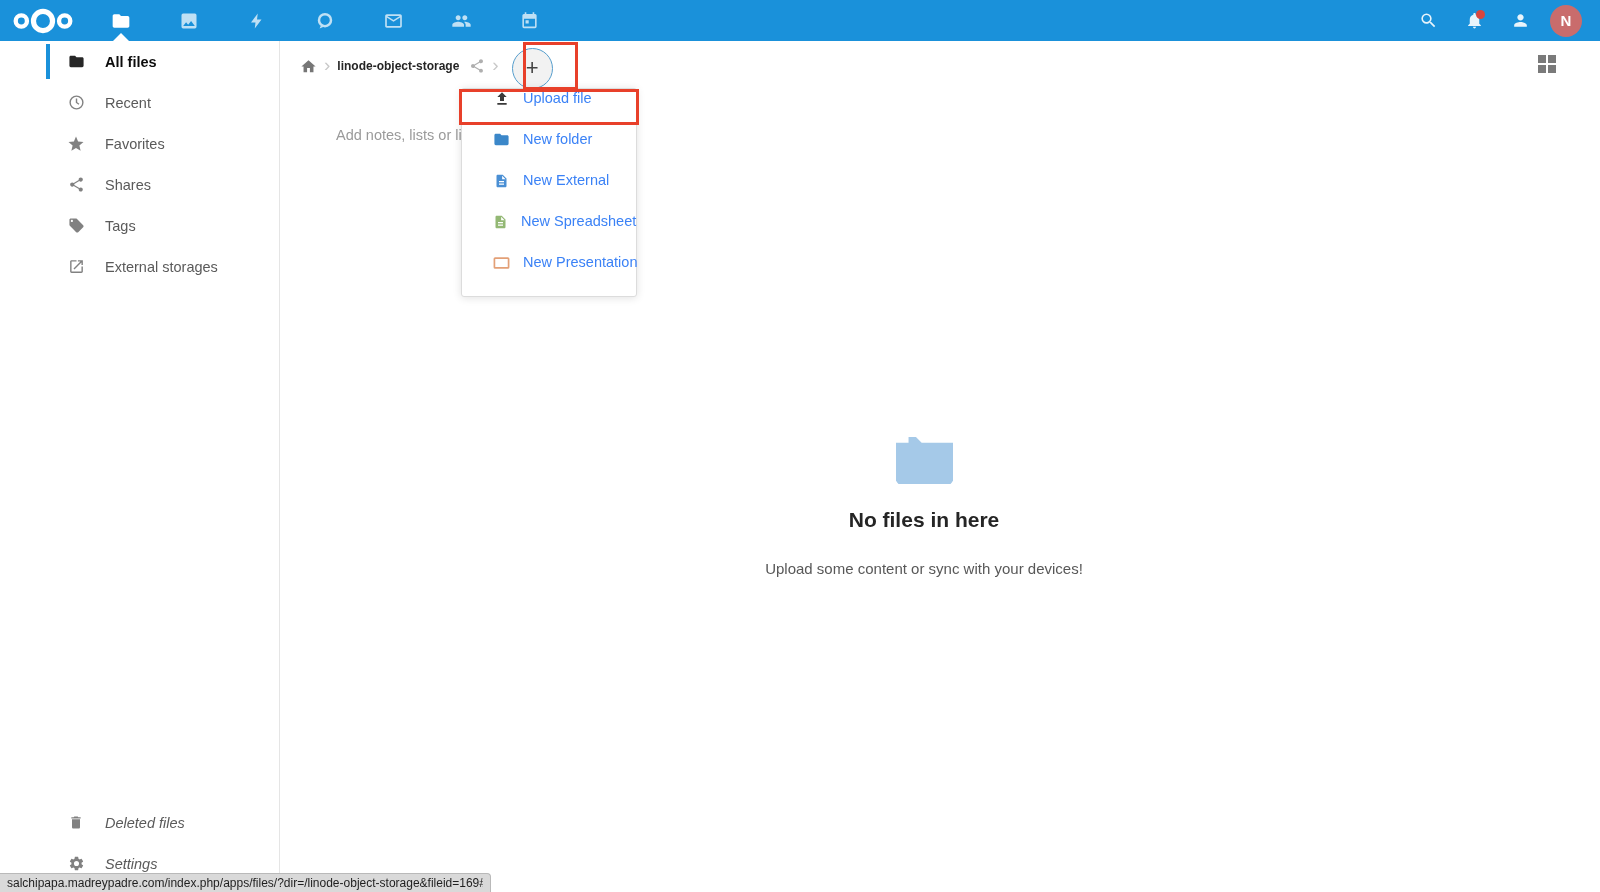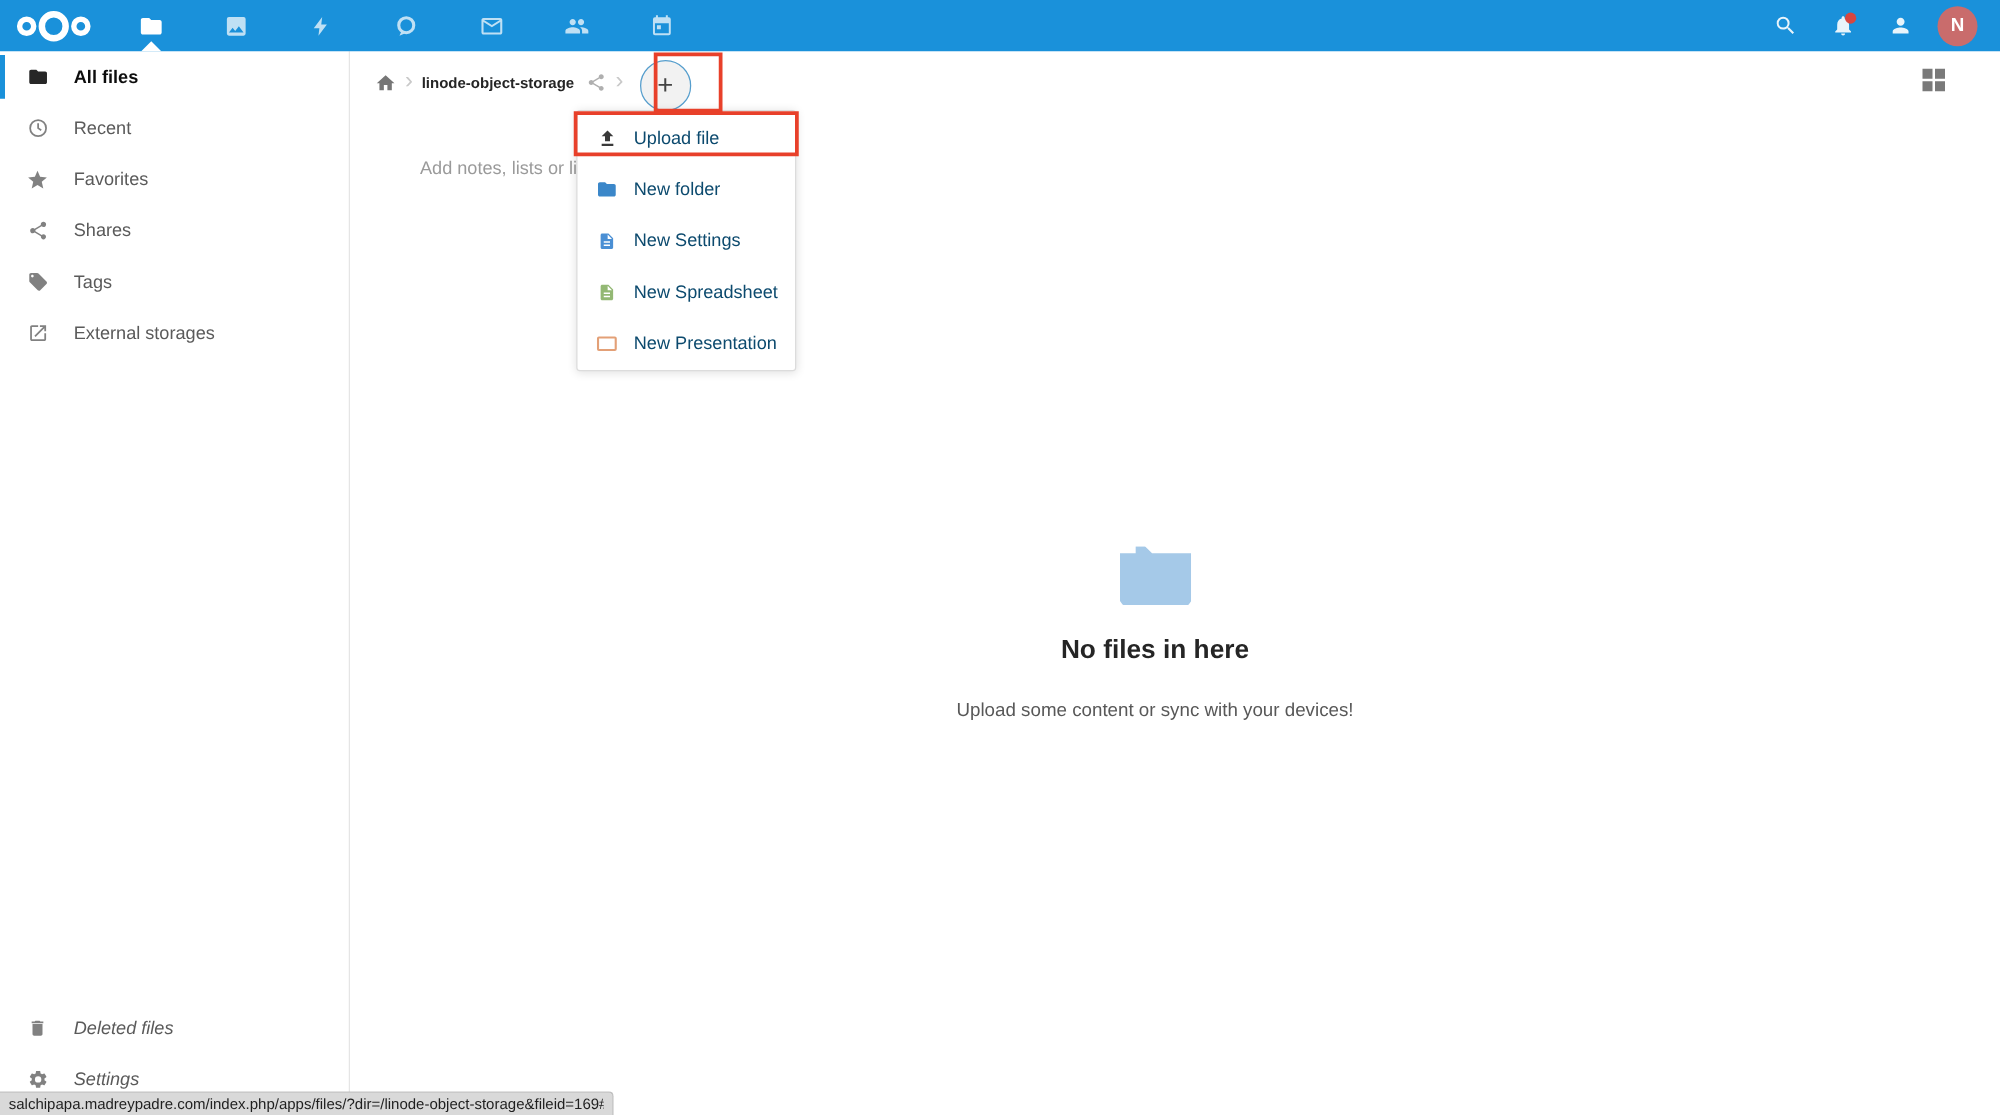--- a/index.html
+++ b/index.html
@@ -26,21 +26,21 @@
     border-radius:50%; background:#ed3e2f; }
   .avatar { width:32px; height:32px; border-radius:50%; background:#c96c6c;
     color:#fff; font-size:15px; font-weight:600; display:flex;
     align-items:center; justify-content:center; cursor:pointer; }
 
   
   .sidebar { position:fixed; left:0; top:41px; width:280px; height:851px;
     background:#fff; border-right:1px solid #e5e5e5; z-index:10; }
   .nav-item { height:41px; display:flex; align-items:center; gap:20px;
     padding-left:21px; cursor:pointer; position:relative; color:#5a5a5a;
-    font-size:14.5px; }
+    font-size:14.5px;margin-left:46px; }
   .nav-item .nicon { width:18px; height:18px; display:flex; align-items:center;
     justify-content:center; opacity:.55; }
   .nav-item.active { color:#0d0d0d; font-weight:bold; }
   .nav-item.active .nicon { opacity:.95; }
   .nav-item.active::before { content:""; position:absolute; left:0; top:3px;
     bottom:3px; width:4px; background:#1a91da; }
   .sidebar-bottom { position:absolute; left:0; right:0; bottom:8px;font-style:italic; }
 
   
   .main { position:fixed; left:281px; top:41px; right:0; bottom:0; background:#fff; }
@@ -56,22 +56,22 @@
     display:grid; grid-template-columns:8px 8px; grid-template-rows:8px 8px;
     gap:2px; cursor:pointer; }
   .gridtoggle span { background:#7a7a7a; }
   .workspace-hint { position:fixed; left:336px; top:127px; font-size:14.5px;
     color:#9a9a9a; cursor:text; white-space:nowrap; }
 
   
   .newmenu { position:fixed; left:461px; top:88px; width:176px; background:#fff;
     border:1px solid #dcdcdc; border-radius:3px;
     box-shadow:0 1px 8px rgba(0,0,0,.12); z-index:60; padding:1px 0; }
-  .menu-item { height:41px; display:flex; align-items:center; gap:13px;
-    padding-left:15px; cursor:pointer; font-size:14.5px; color:#0c4a6e;
+  .menu-item { height:41px; display:flex; align-items:flex-start; gap:13px;
+    padding-left:31px; cursor:pointer; font-size:14.5px; color:#3b82f6;
     white-space:nowrap; }
   .menu-item .micon { width:17px; height:17px; display:flex; align-items:center;
     justify-content:center; }
 
   
   .anno { position:fixed; border:3px solid #e8402a; z-index:70;
     pointer-events:none; background:transparent; }
   .anno-plus { left:523px; top:42px; width:55px; height:48px; }
   .anno-upload { left:459px; top:89px; width:180px; height:36px; }
 
@@ -299,21 +299,21 @@
         </svg>
     </span>
     <span>New folder</span>
   </div>
   <div class="menu-item">
     <span class="micon">
       <svg width="15" height="16" viewBox="0 0 24 24" fill="#4a8fd4">
           <path d="M14 2H6c-1.1 0-2 .9-2 2v16c0 1.1.89 2 2 2h12c1.1 0 2-.9 2-2V8l-6-6zm2 16H8v-2h8v2zm0-4H8v-2h8v2zm-3-5V3.5L18.5 9H13z"></path>
         </svg>
     </span>
-    <span>New Settings</span>
+    <span>New External</span>
   </div>
   <div class="menu-item">
     <span class="micon">
       <svg width="15" height="16" viewBox="0 0 24 24" fill="#93b874">
           <path d="M14 2H6c-1.1 0-2 .9-2 2v16c0 1.1.89 2 2 2h12c1.1 0 2-.9 2-2V8l-6-6zm2 16H8v-2h8v2zm0-4H8v-2h8v2zm-3-5V3.5L18.5 9H13z"></path>
         </svg>
     </span>
     <span>New Spreadsheet</span>
   </div>
   <div class="menu-item">

